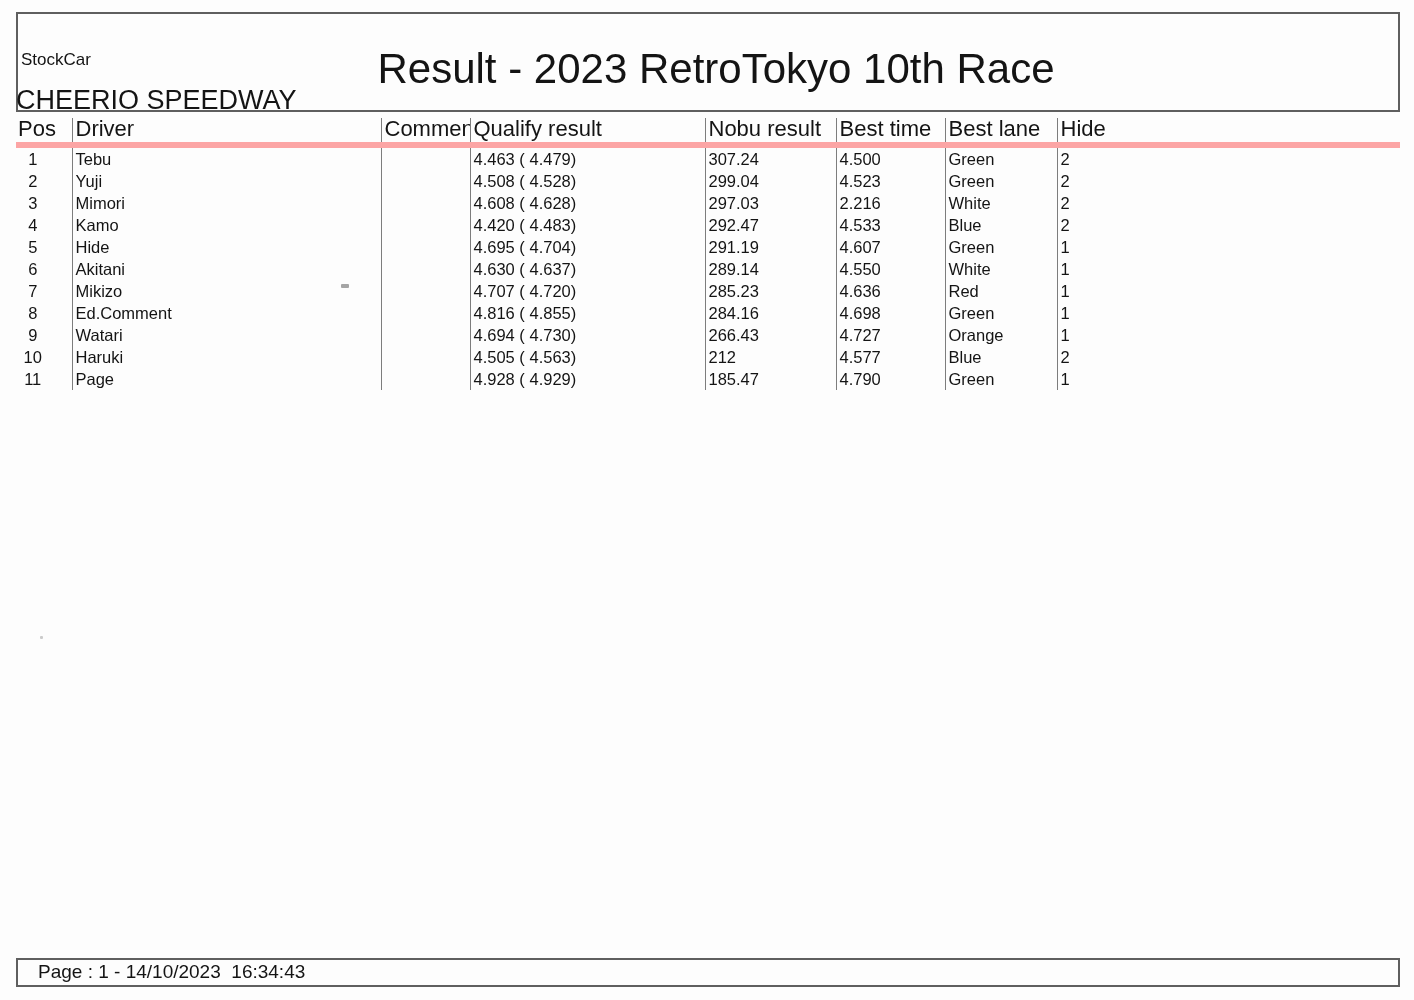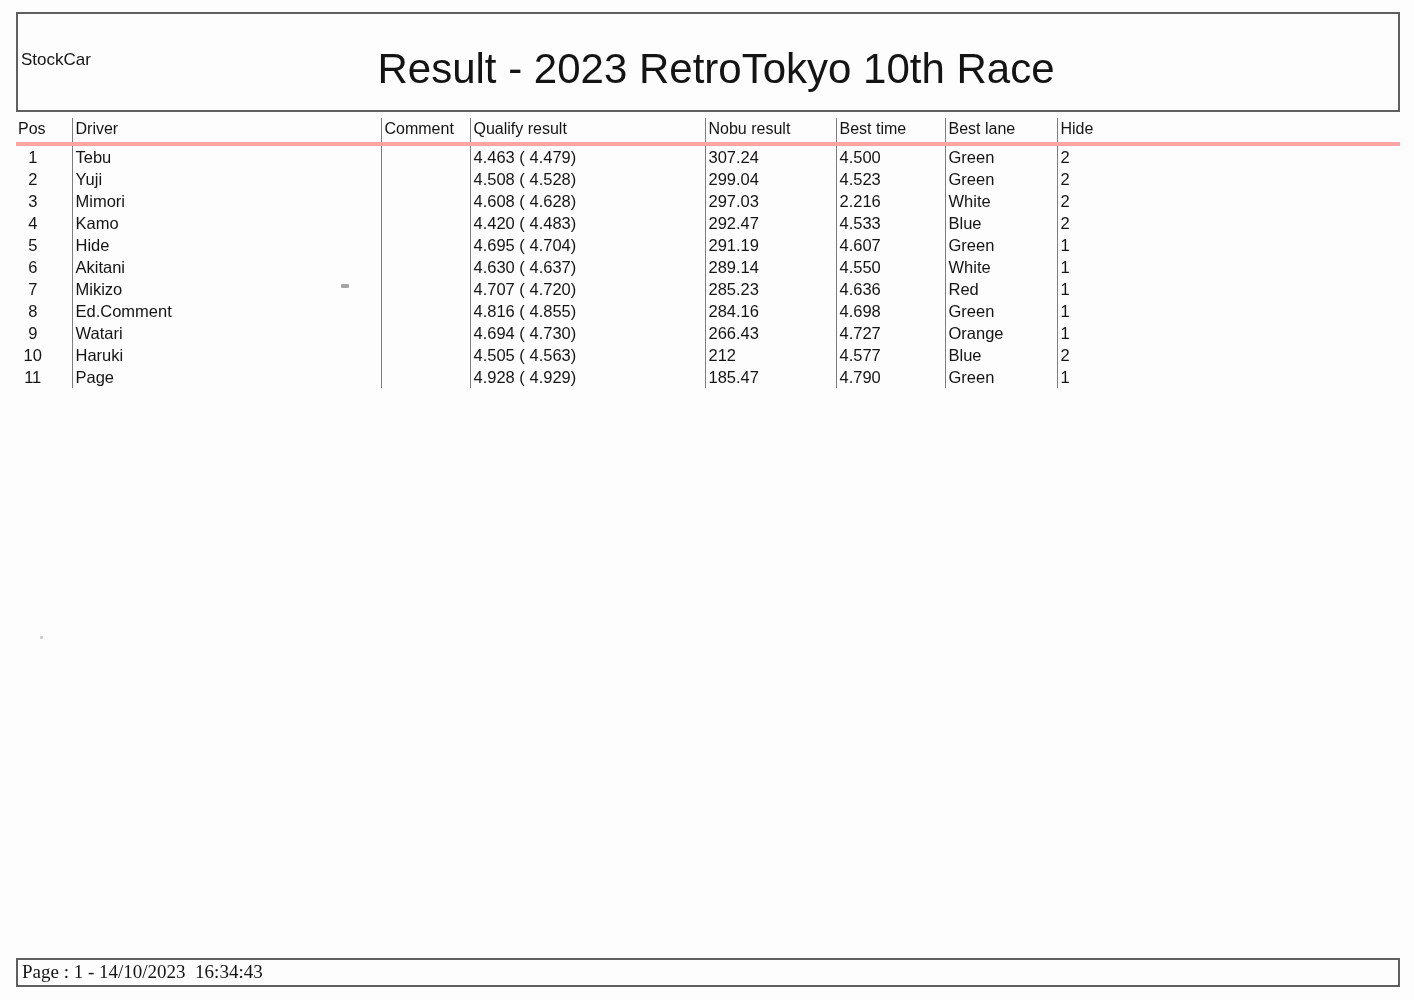--- a/index.html
+++ b/index.html
@@ -50,24 +50,24 @@
   .results-table {
     position: absolute;
     left: 16px; top: 118px;
     width: 1384px;
     border-collapse: collapse;
     table-layout: fixed;
   }
   .results-table th {
     font-weight: normal;
     text-align: left;
-    font-size: 16px;
+    font-size: 22px;
     line-height: 20px;
     padding: 1px 0 3px 3px;
-    border-bottom: 4px solid #fca5a5;
+    border-bottom: 6px solid #fca5a5;
     overflow: hidden;
     white-space: pre;
   }
   .results-table td {
     font-size: 16.5px;
     height: 22px;
     line-height: 22px;
     padding: 0 0 0 3px;
     overflow: hidden;
     white-space: pre;
@@ -87,43 +87,43 @@
   .footer-box {
     position: absolute;
     left: 16px; top: 958px;
     width: 1384px; height: 29px;
     border: 2px solid #5f5f5f;
     box-sizing: border-box;
   }
   .footer-text {
     font-size: 19px;
     line-height: 24px;
-    padding-left: 4px;
-    white-space: pre;
-    font-family: Liberation Serif, serif;
+    padding-left: 20px;
+    white-space: pre;
   }
 
   
   .speck {
     position: absolute;
     background: #8f8f8f;
     opacity: 0.8;
     border-radius: 1px;
   }
   .speck-1 { left: 341px; top: 284px; width: 8px; height: 4px; }
   .speck-2 { left: 40px;  top: 636px; width: 3px; height: 3px; opacity: 0.45; }
 </style>
 </head>
 <body>
 
 <div class="page">
 
   <div class="header-box">
     <div class="app-name">StockCar</div>
     <div class="doc-title">Result - 2023 RetroTokyo 10th Race</div>
+    <div class="venue">CHEERIO SPEEDWAY</div>
   </div>
 
   <table class="results-table">
     <colgroup>
       <col style="width:56px">
       <col style="width:309px">
       <col style="width:89px">
       <col style="width:235px">
       <col style="width:131px">
       <col style="width:109px">

